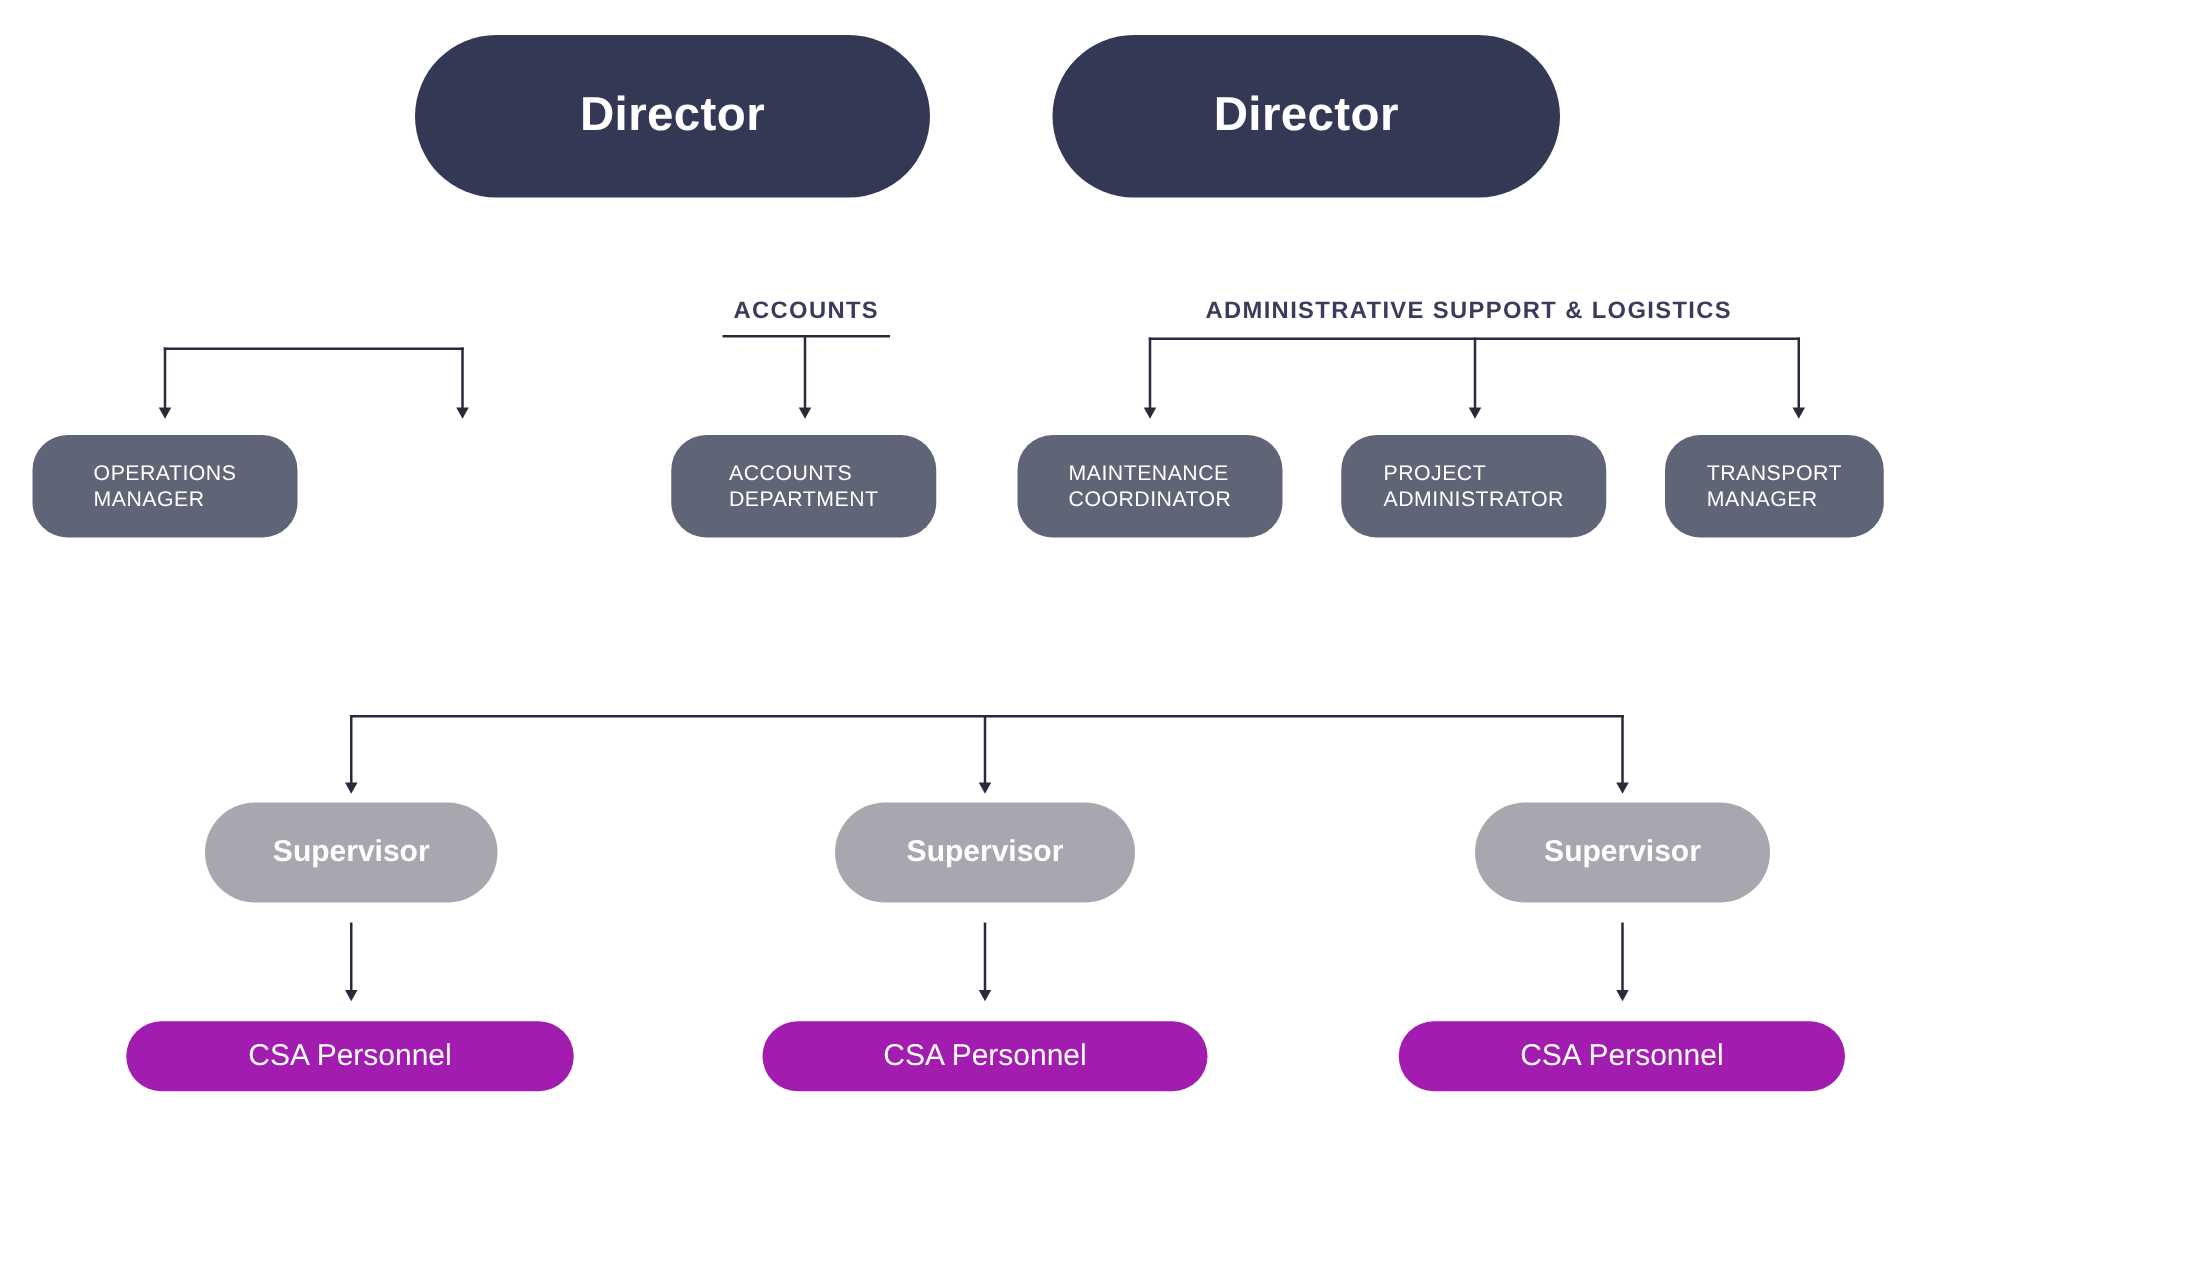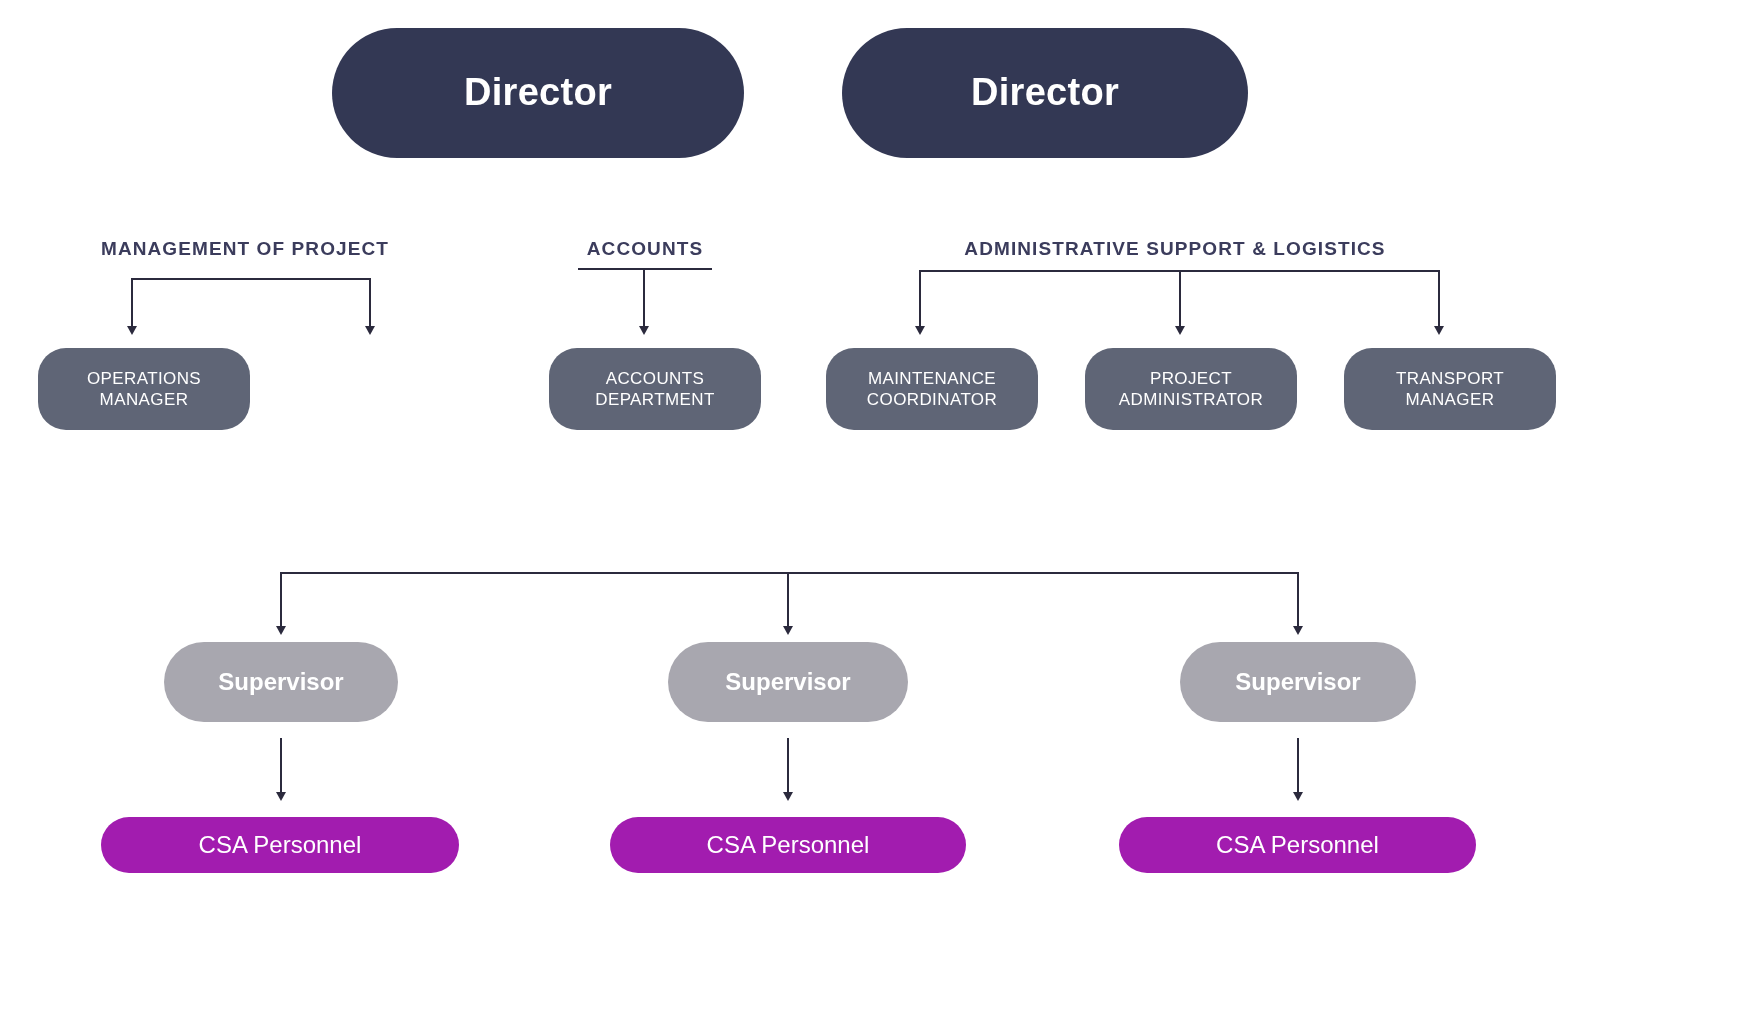--- a/index.html
+++ b/index.html
@@ -8,39 +8,37 @@
     background:#ffffff;
     font-family:"Liberation Sans","DejaVu Sans",sans-serif;
     overflow:hidden;
   }
   #chart{position:relative;width:1748px;height:1020px;}
 
   
   .node{
     position:absolute;
     display:flex;align-items:center;justify-content:center;
-    text-align:center;
     color:#ffffff;
     box-sizing:border-box;
     line-height:1.25;
   }
   .node.director{
     background:#333854;
     border-radius:70px;
     font-size:38px;
     font-weight:bold;
     letter-spacing:.3px;
   }
   .node.dept{
     background:#5f6576;
     border-radius:28px;
     font-size:17px;
     font-weight:400;
     letter-spacing:.4px;
-    margin-left:12px;
   }
   .node.supervisor{
     background:#a8a7af;
     border-radius:40px;
     font-size:24px;
     font-weight:700;
   }
   .node.csa{
     background:#a21caf;
     border-radius:32px;
@@ -75,21 +73,20 @@
 
 <div id="chart">
 
   <div class="node director" style="left:332px;top:28px;width:412px;height:130px;">
     <span>Director</span>
   </div>
   <div class="node director" style="left:842px;top:28px;width:406px;height:130px;">
     <span>Director</span>
   </div>
 
-  <div class="seclabel" style="left:60px;top:238px;width:370px;">MANAGEMENT OF PROJECT</div>
   <div class="hbar" style="left:131px;top:278px;width:240px;"></div>
   <div class="vline" style="left:131px;top:278px;height:50px;"></div>
   <div class="arrow" style="left:127px;top:326px;"></div>
   <div class="vline" style="left:369px;top:278px;height:50px;"></div>
   <div class="arrow" style="left:365px;top:326px;"></div>
 
   <div class="seclabel" style="left:520px;top:238px;width:250px;">ACCOUNTS</div>
   <div class="hbar" style="left:578px;top:268px;width:134px;"></div>
   <div class="vline" style="left:643px;top:268px;height:60px;"></div>
   <div class="arrow" style="left:639px;top:326px;"></div>
@@ -120,21 +117,21 @@
       <span>MAINTENANCE</span><br>
       <span>COORDINATOR</span>
     </span>
   </div>
   <div class="node dept" style="left:1073px;top:348px;width:212px;height:82px;">
     <span>
       <span>PROJECT</span><br>
       <span>ADMINISTRATOR</span>
     </span>
   </div>
-  <div class="node dept" style="left:1332px;top:348px;width:212px;height:82px;">
+  <div class="node dept" style="left:1332px;top:348px;width:175px;height:82px;">
     <span>
       <span>TRANSPORT</span><br>
       <span>MANAGER</span>
     </span>
   </div>
 
   <div class="hbar" style="left:280px;top:572px;width:1019px;"></div>
   <div class="vline" style="left:280px;top:572px;height:56px;"></div>
   <div class="arrow" style="left:276px;top:626px;"></div>
   <div class="vline" style="left:787px;top:572px;height:56px;"></div>

